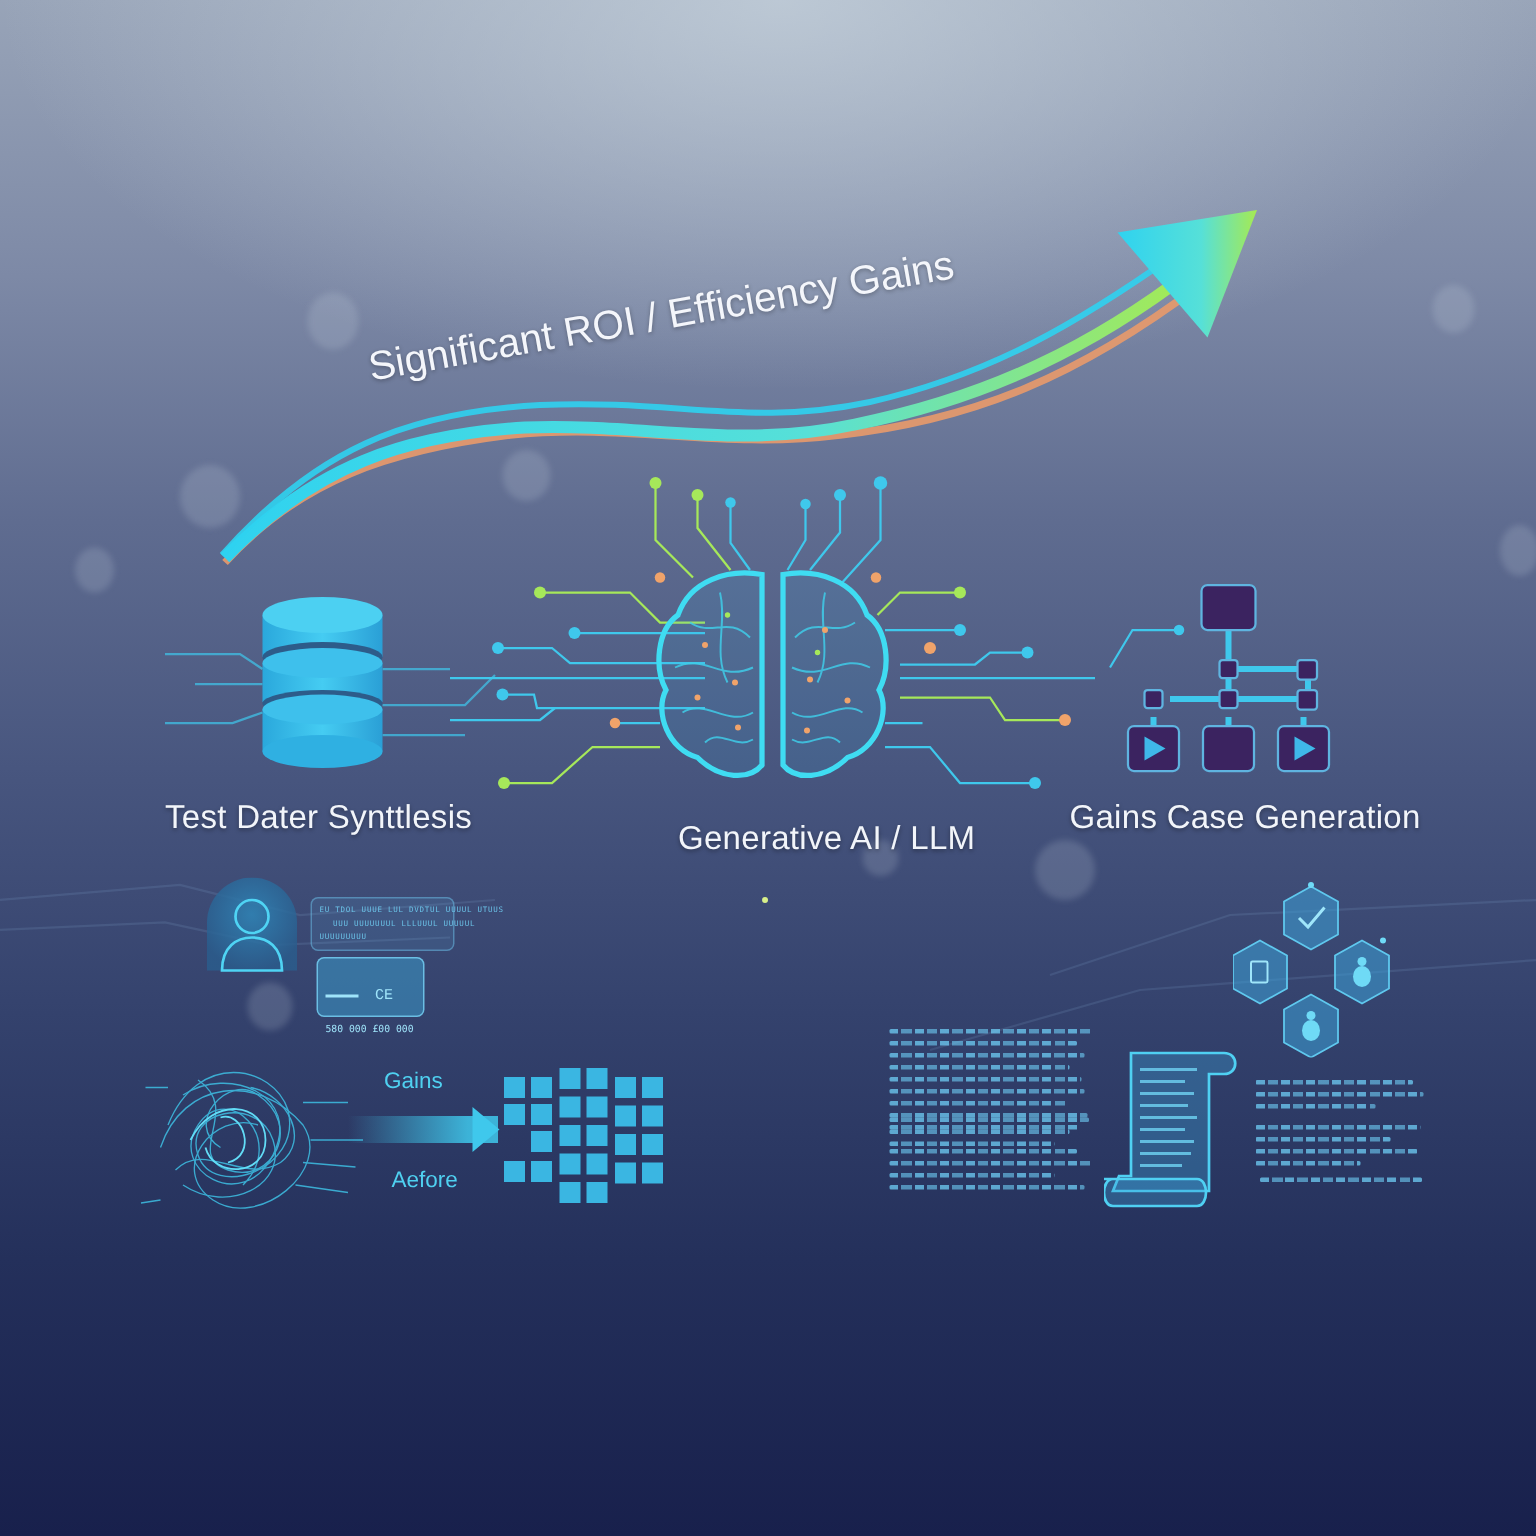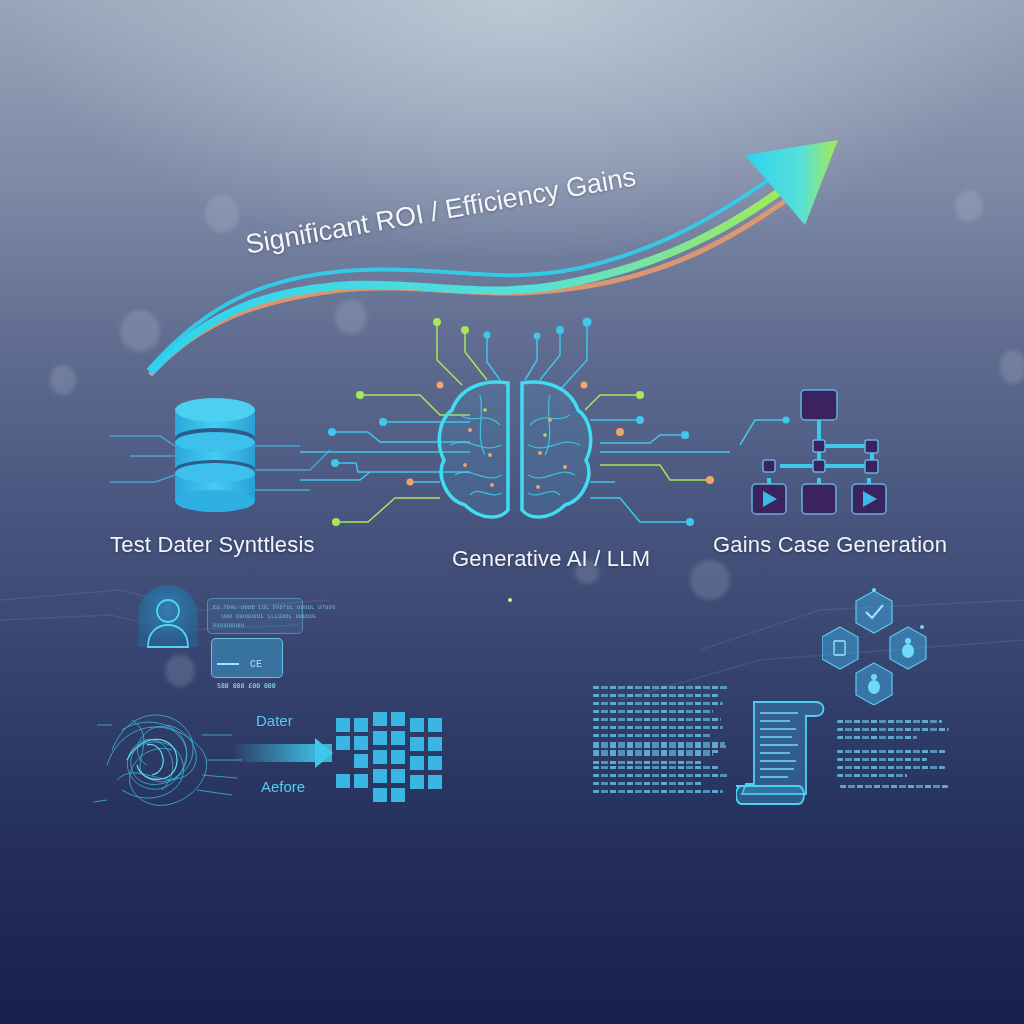--- a/index.html
+++ b/index.html
@@ -237,21 +237,21 @@
     <path d="M110 45 L140 45 M115 70 L150 70 M110 85 L145 88 M105 100 L140 105 M20 35 L5 35 M15 110 L2 112"></path>
   </g>
   <g fill="none" stroke="#62dcf6" stroke-width="1.2">
     <path d="M35 70 C 50 40, 85 45, 85 70 C 85 95, 50 95, 45 75"></path>
     <path d="M55 55 C 70 50, 80 80, 60 85"></path>
   </g>
 </svg>
 
 <div style="position:absolute;left:232px;top:744px;width:100px;height:18px;background:linear-gradient(90deg, rgba(63,200,236,0) 0%, rgba(63,200,236,0.85) 80%);"></div>
 <div style="position:absolute;left:315px;top:738px;width:0;height:0;border-top:15px solid transparent;border-bottom:15px solid transparent;border-left:18px solid #3fc8ec;"></div>
-<div class="ab-label" style="left:256px;top:712px;">Dater</div>
+<div class="ab-label" style="left:256px;top:712px;">Gains</div>
 <div class="ab-label" style="left:261px;top:778px;">Aefore</div>
 
 <svg class="abs" style="left:336px;top:712px" width="114" height="92" viewBox="0 0 114 92">
   <g fill="#3ab6e2">
     <rect x="0" y="6" width="14" height="14"></rect>
       <rect x="18" y="6" width="14" height="14"></rect>
     <rect x="0" y="24" width="14" height="14"></rect>
       <rect x="18" y="24" width="14" height="14"></rect>
     <rect x="18" y="42" width="14" height="14"></rect>
     <rect x="0" y="62" width="14" height="14"></rect>

